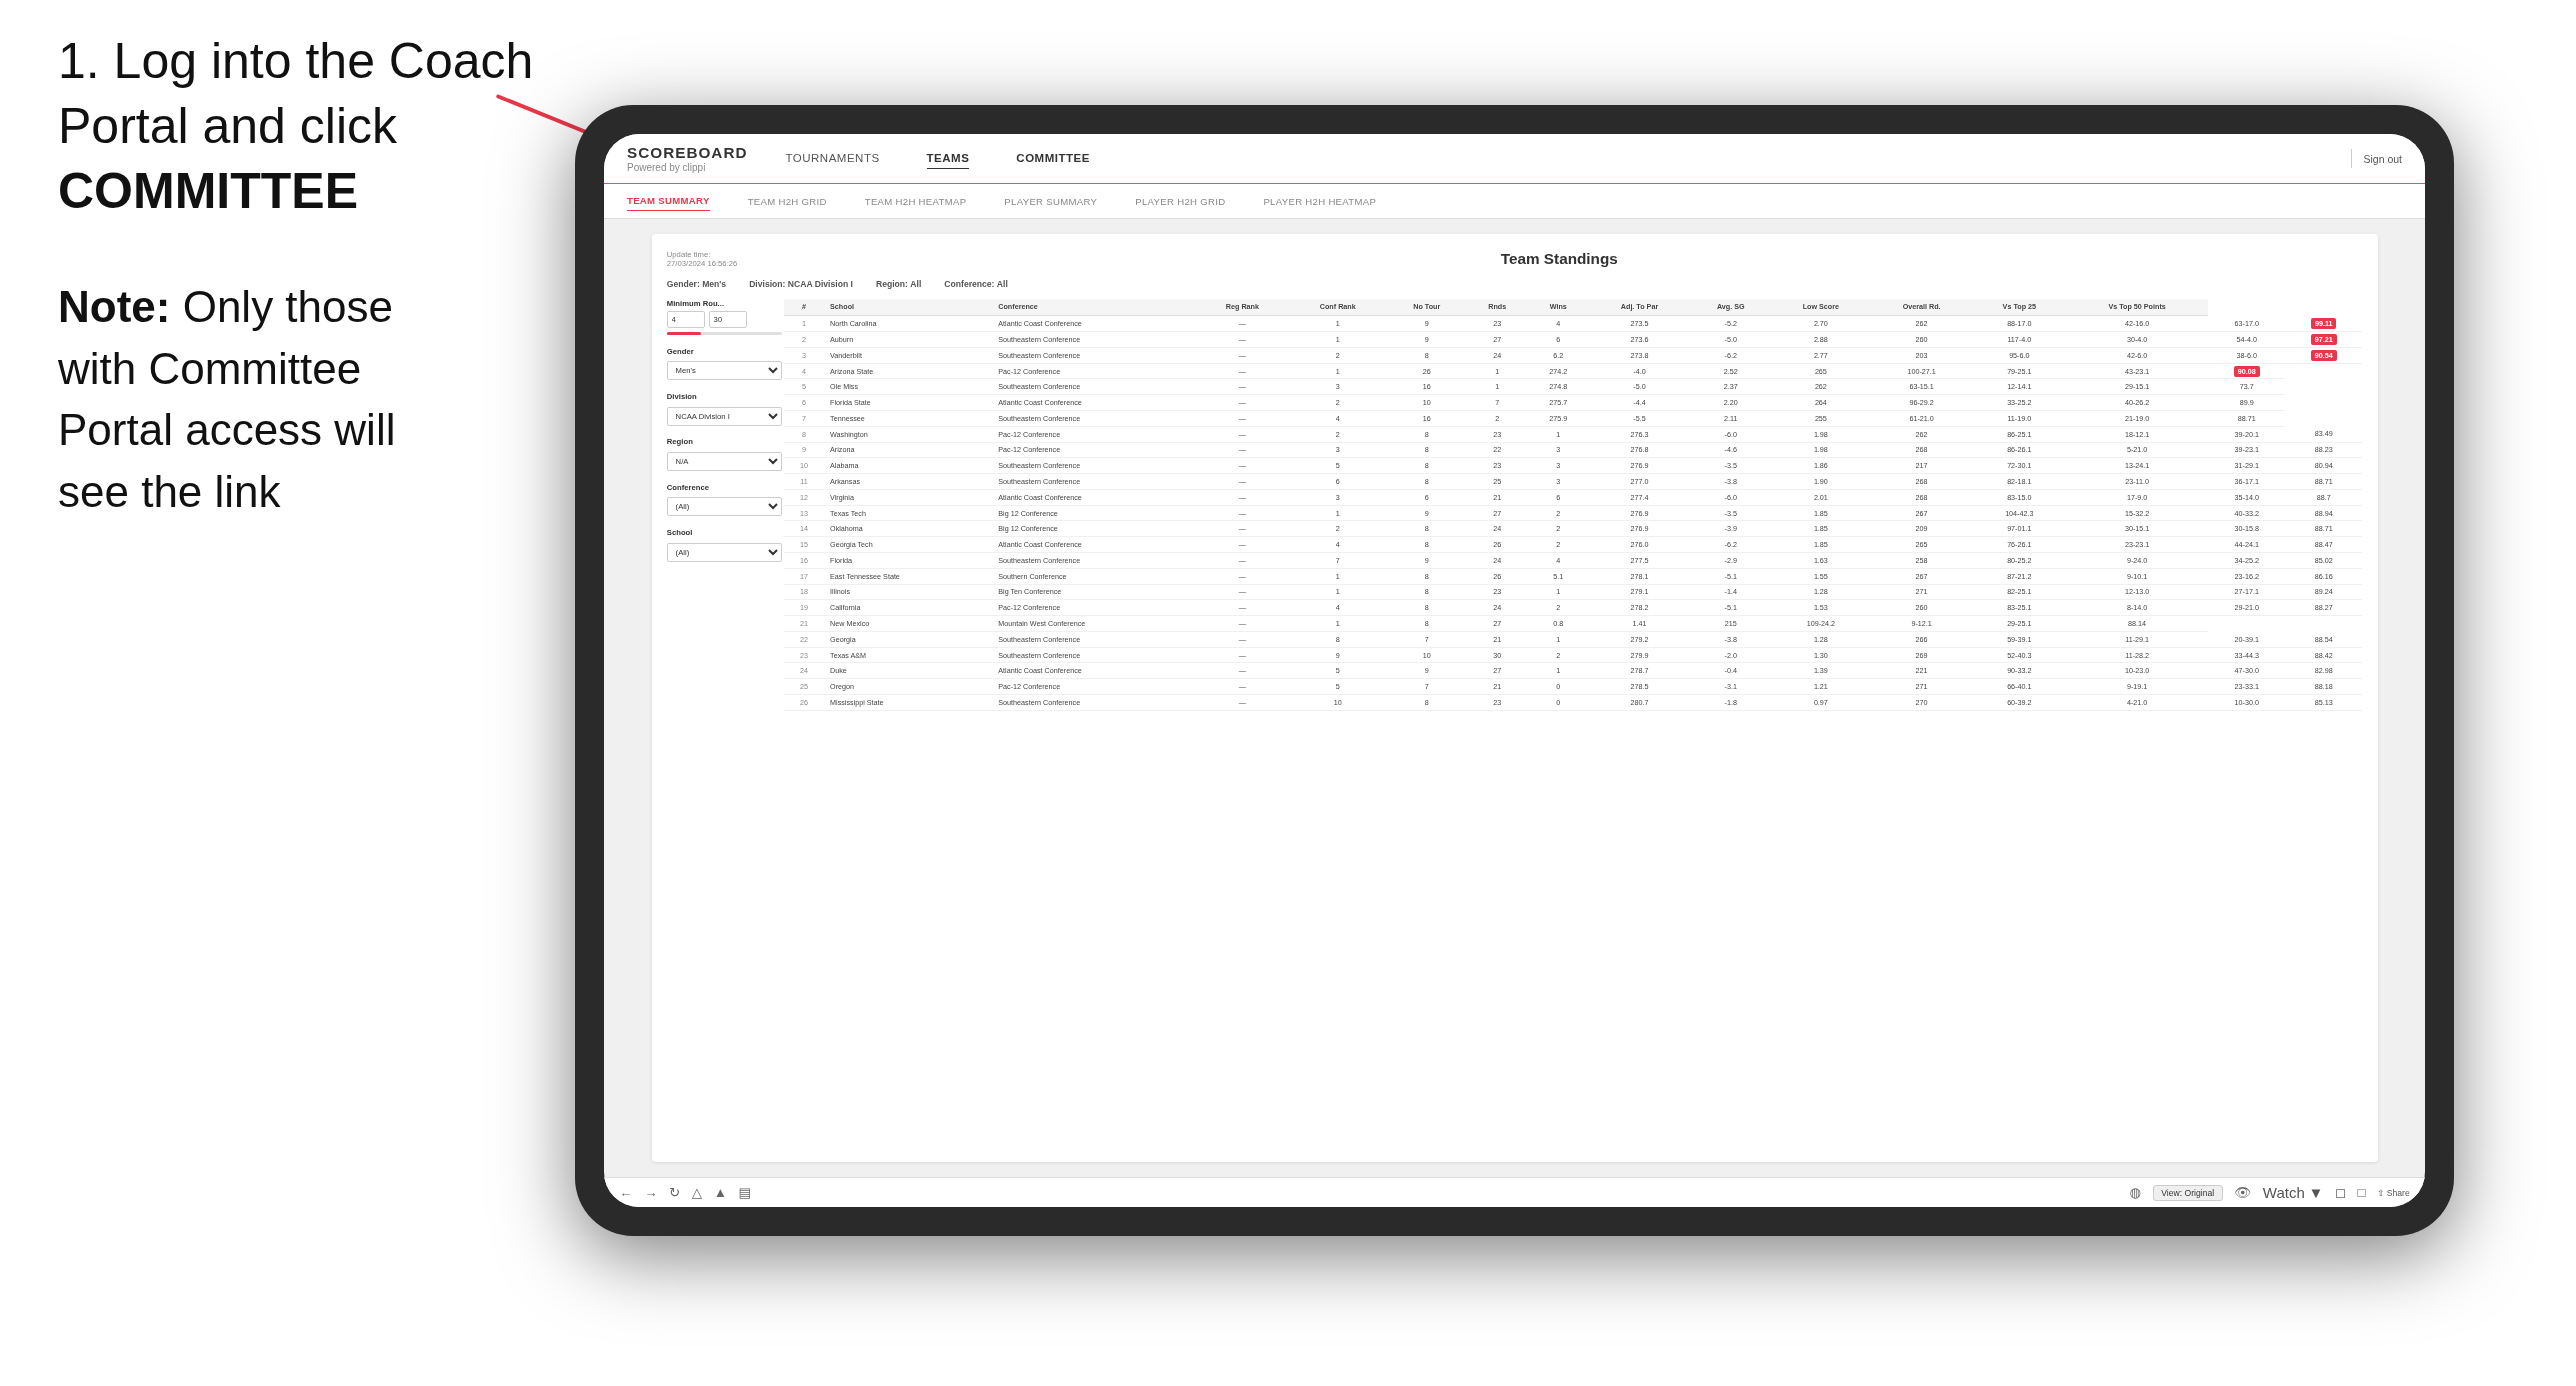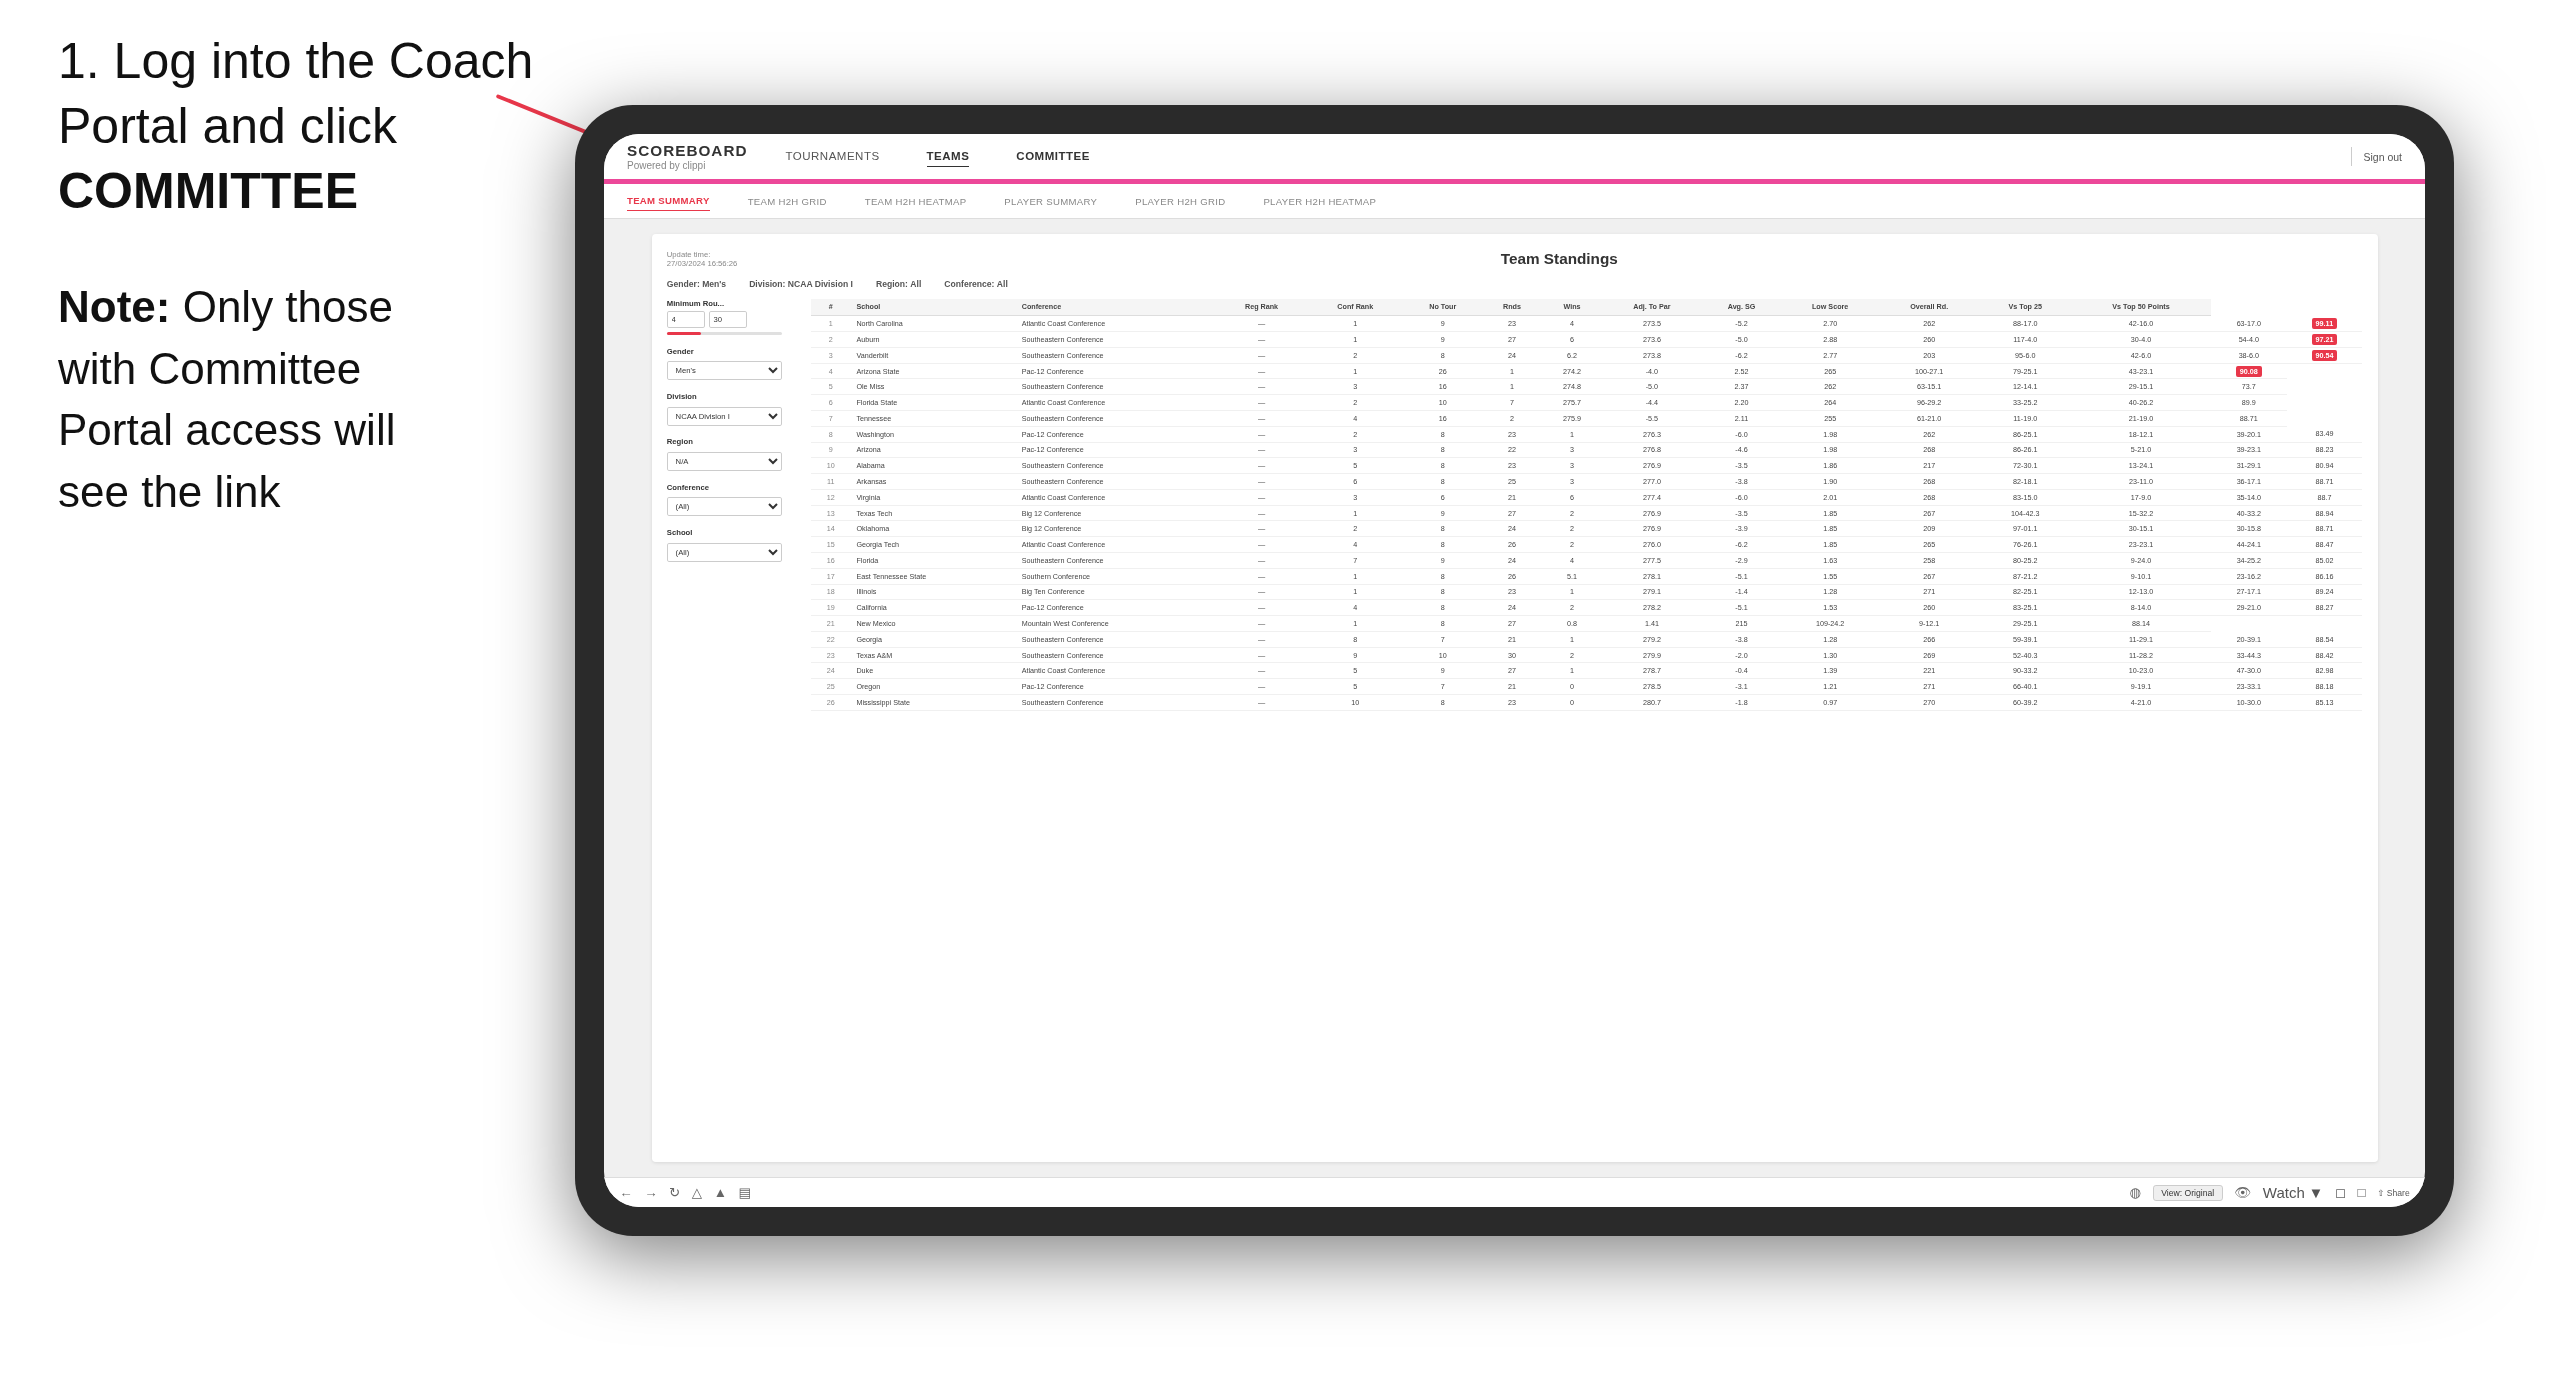--- a/index.html
+++ b/index.html
@@ -83,21 +83,21 @@
       width: 100%;
       height: 100%;
       background: #f0f0f0;
       display: flex;
       flex-direction: column;
     }
 
     
     .navbar {
       background: #ffffff;
-      border-bottom: 5px solid #ec4899;
+      border-bottom: 1px solid #ec4899;
       display: flex;
       align-items: center;
       padding: 0 23px;
       height: 50px;
       flex-shrink: 0;
     }
     .logo-area {
       display: flex;
       flex-direction: column;
       margin-right: 38px;
@@ -212,21 +212,21 @@
       font-size: 8.6px;
       color: #555;
     }
     .filter-item span {
       font-weight: 600;
     }
 
     
     .content-layout {
       display: flex;
-      gap: 29px;
+      gap: 2px;
     }
 
     
     .sidebar-filters {
       width: 115px;
       flex-shrink: 0;
     }
     .filter-group {
       margin-bottom: 11.5px;
     }

